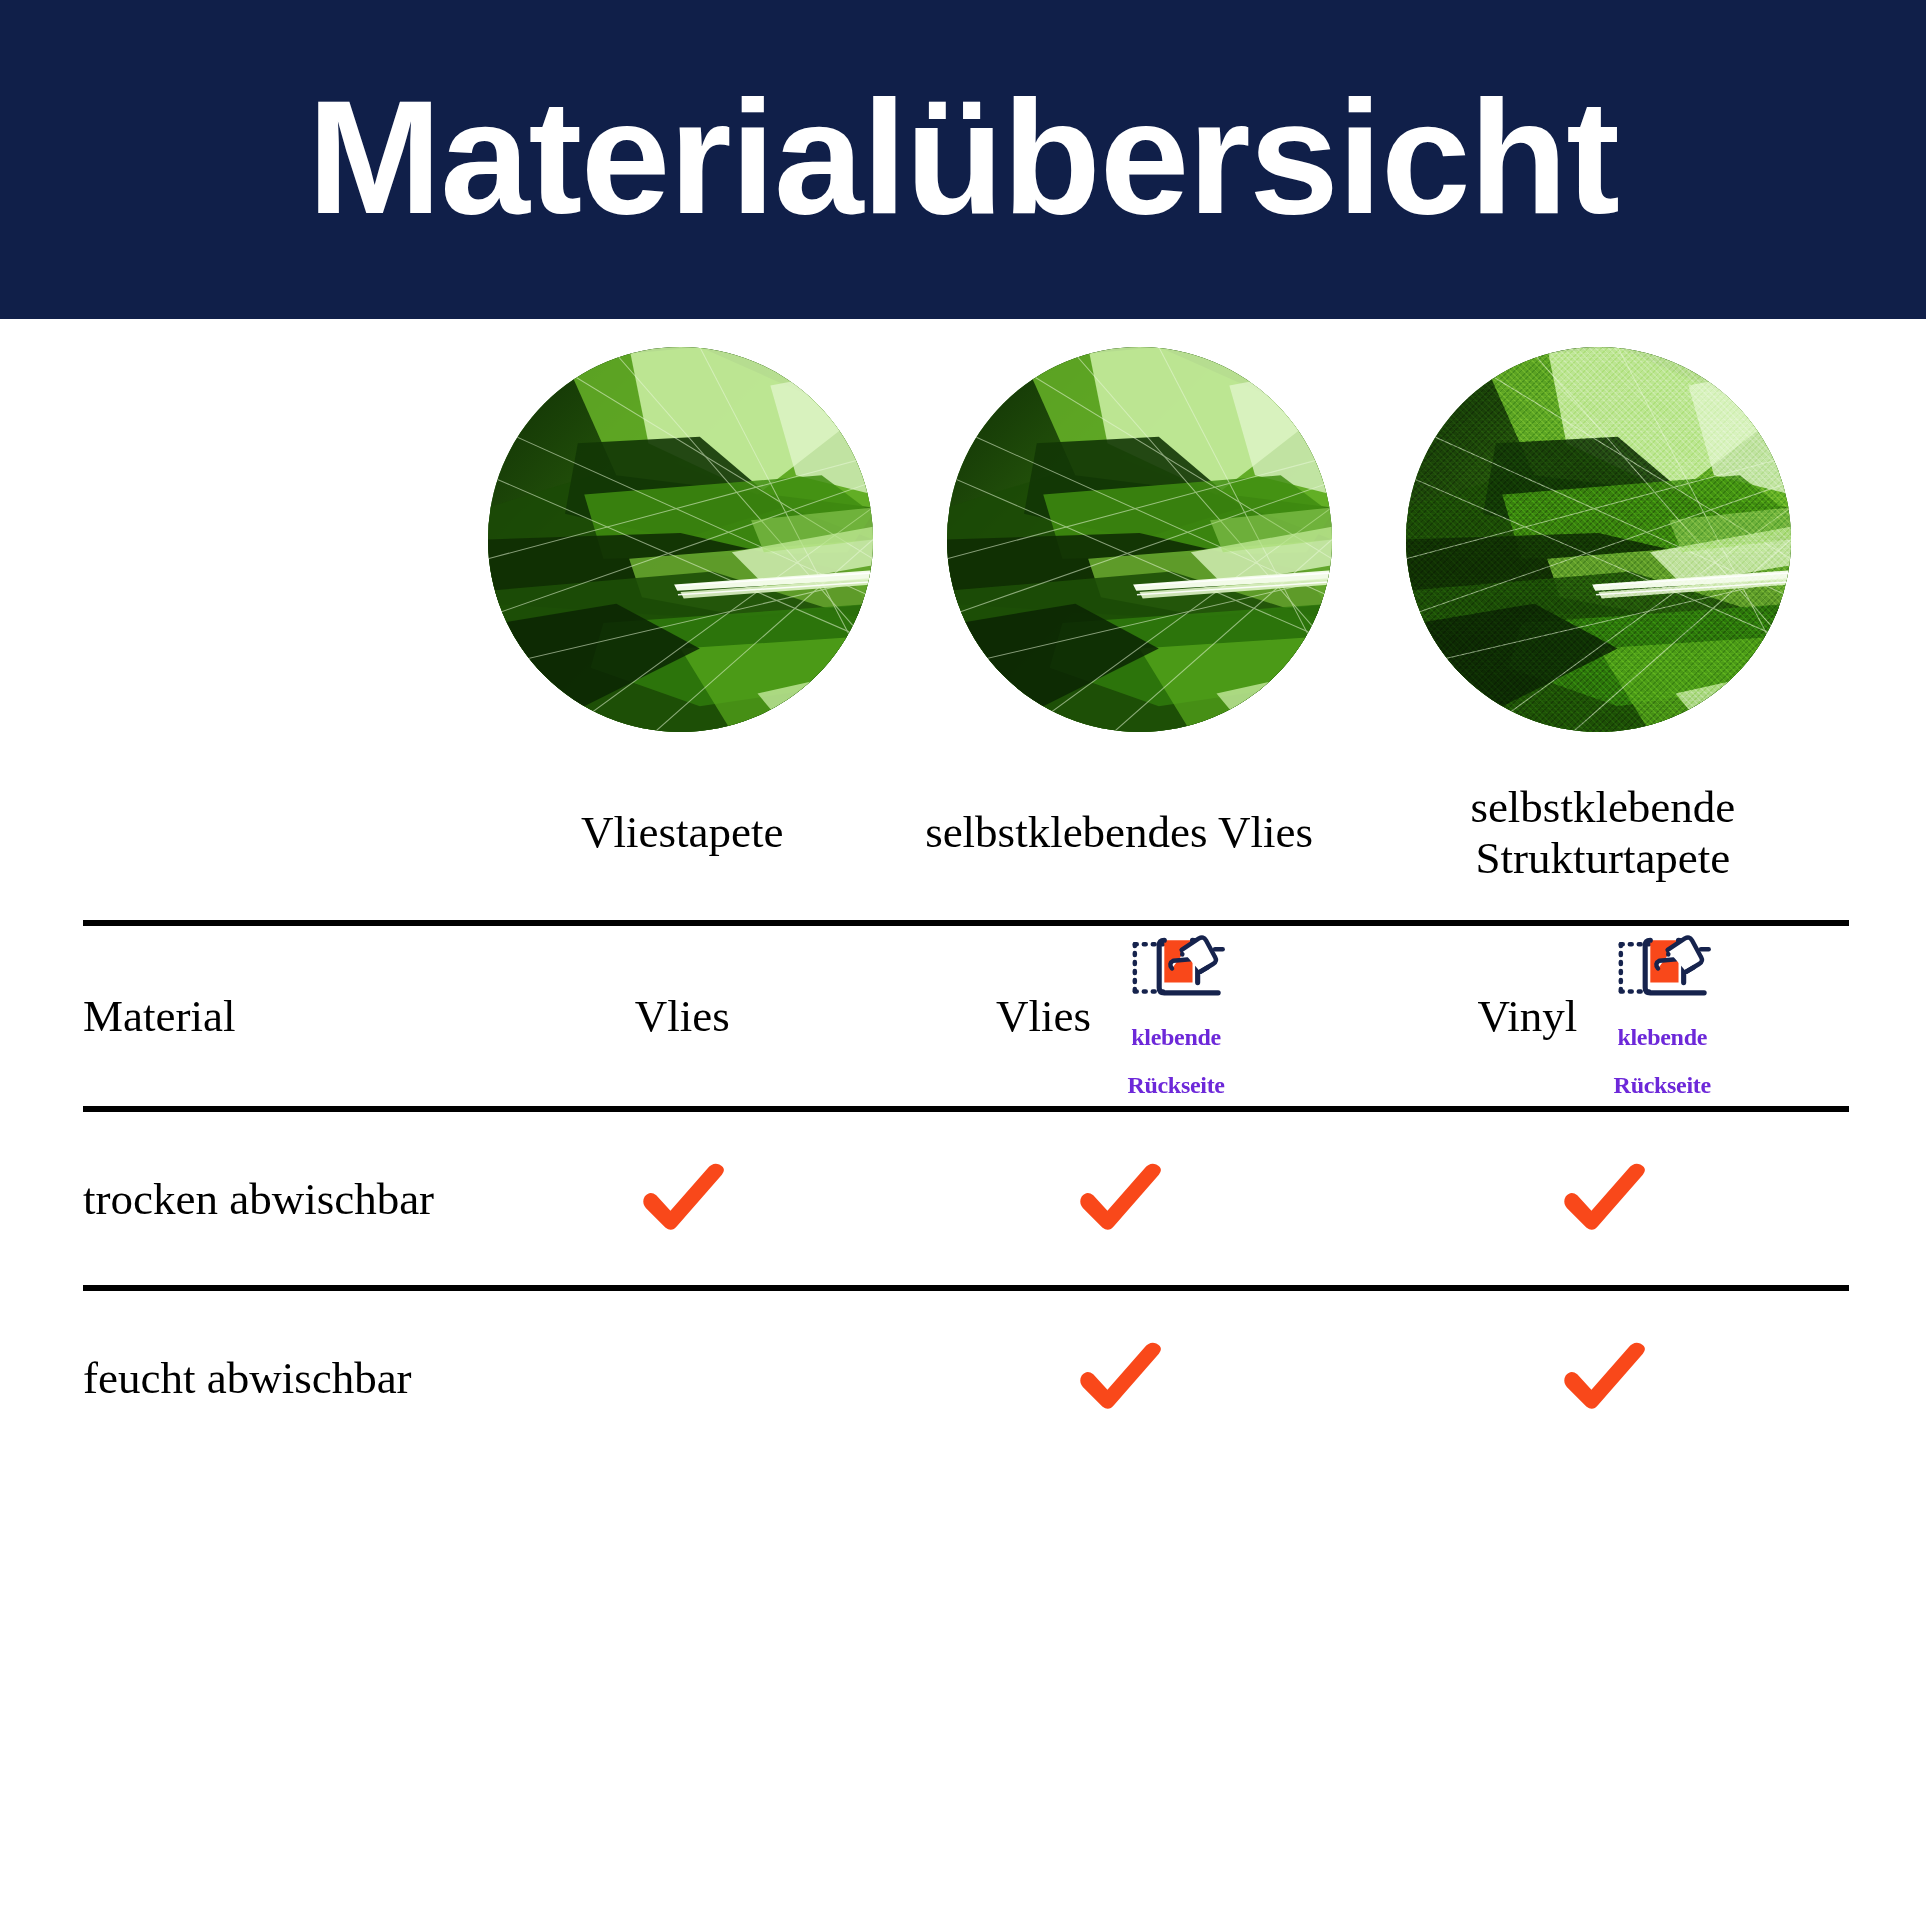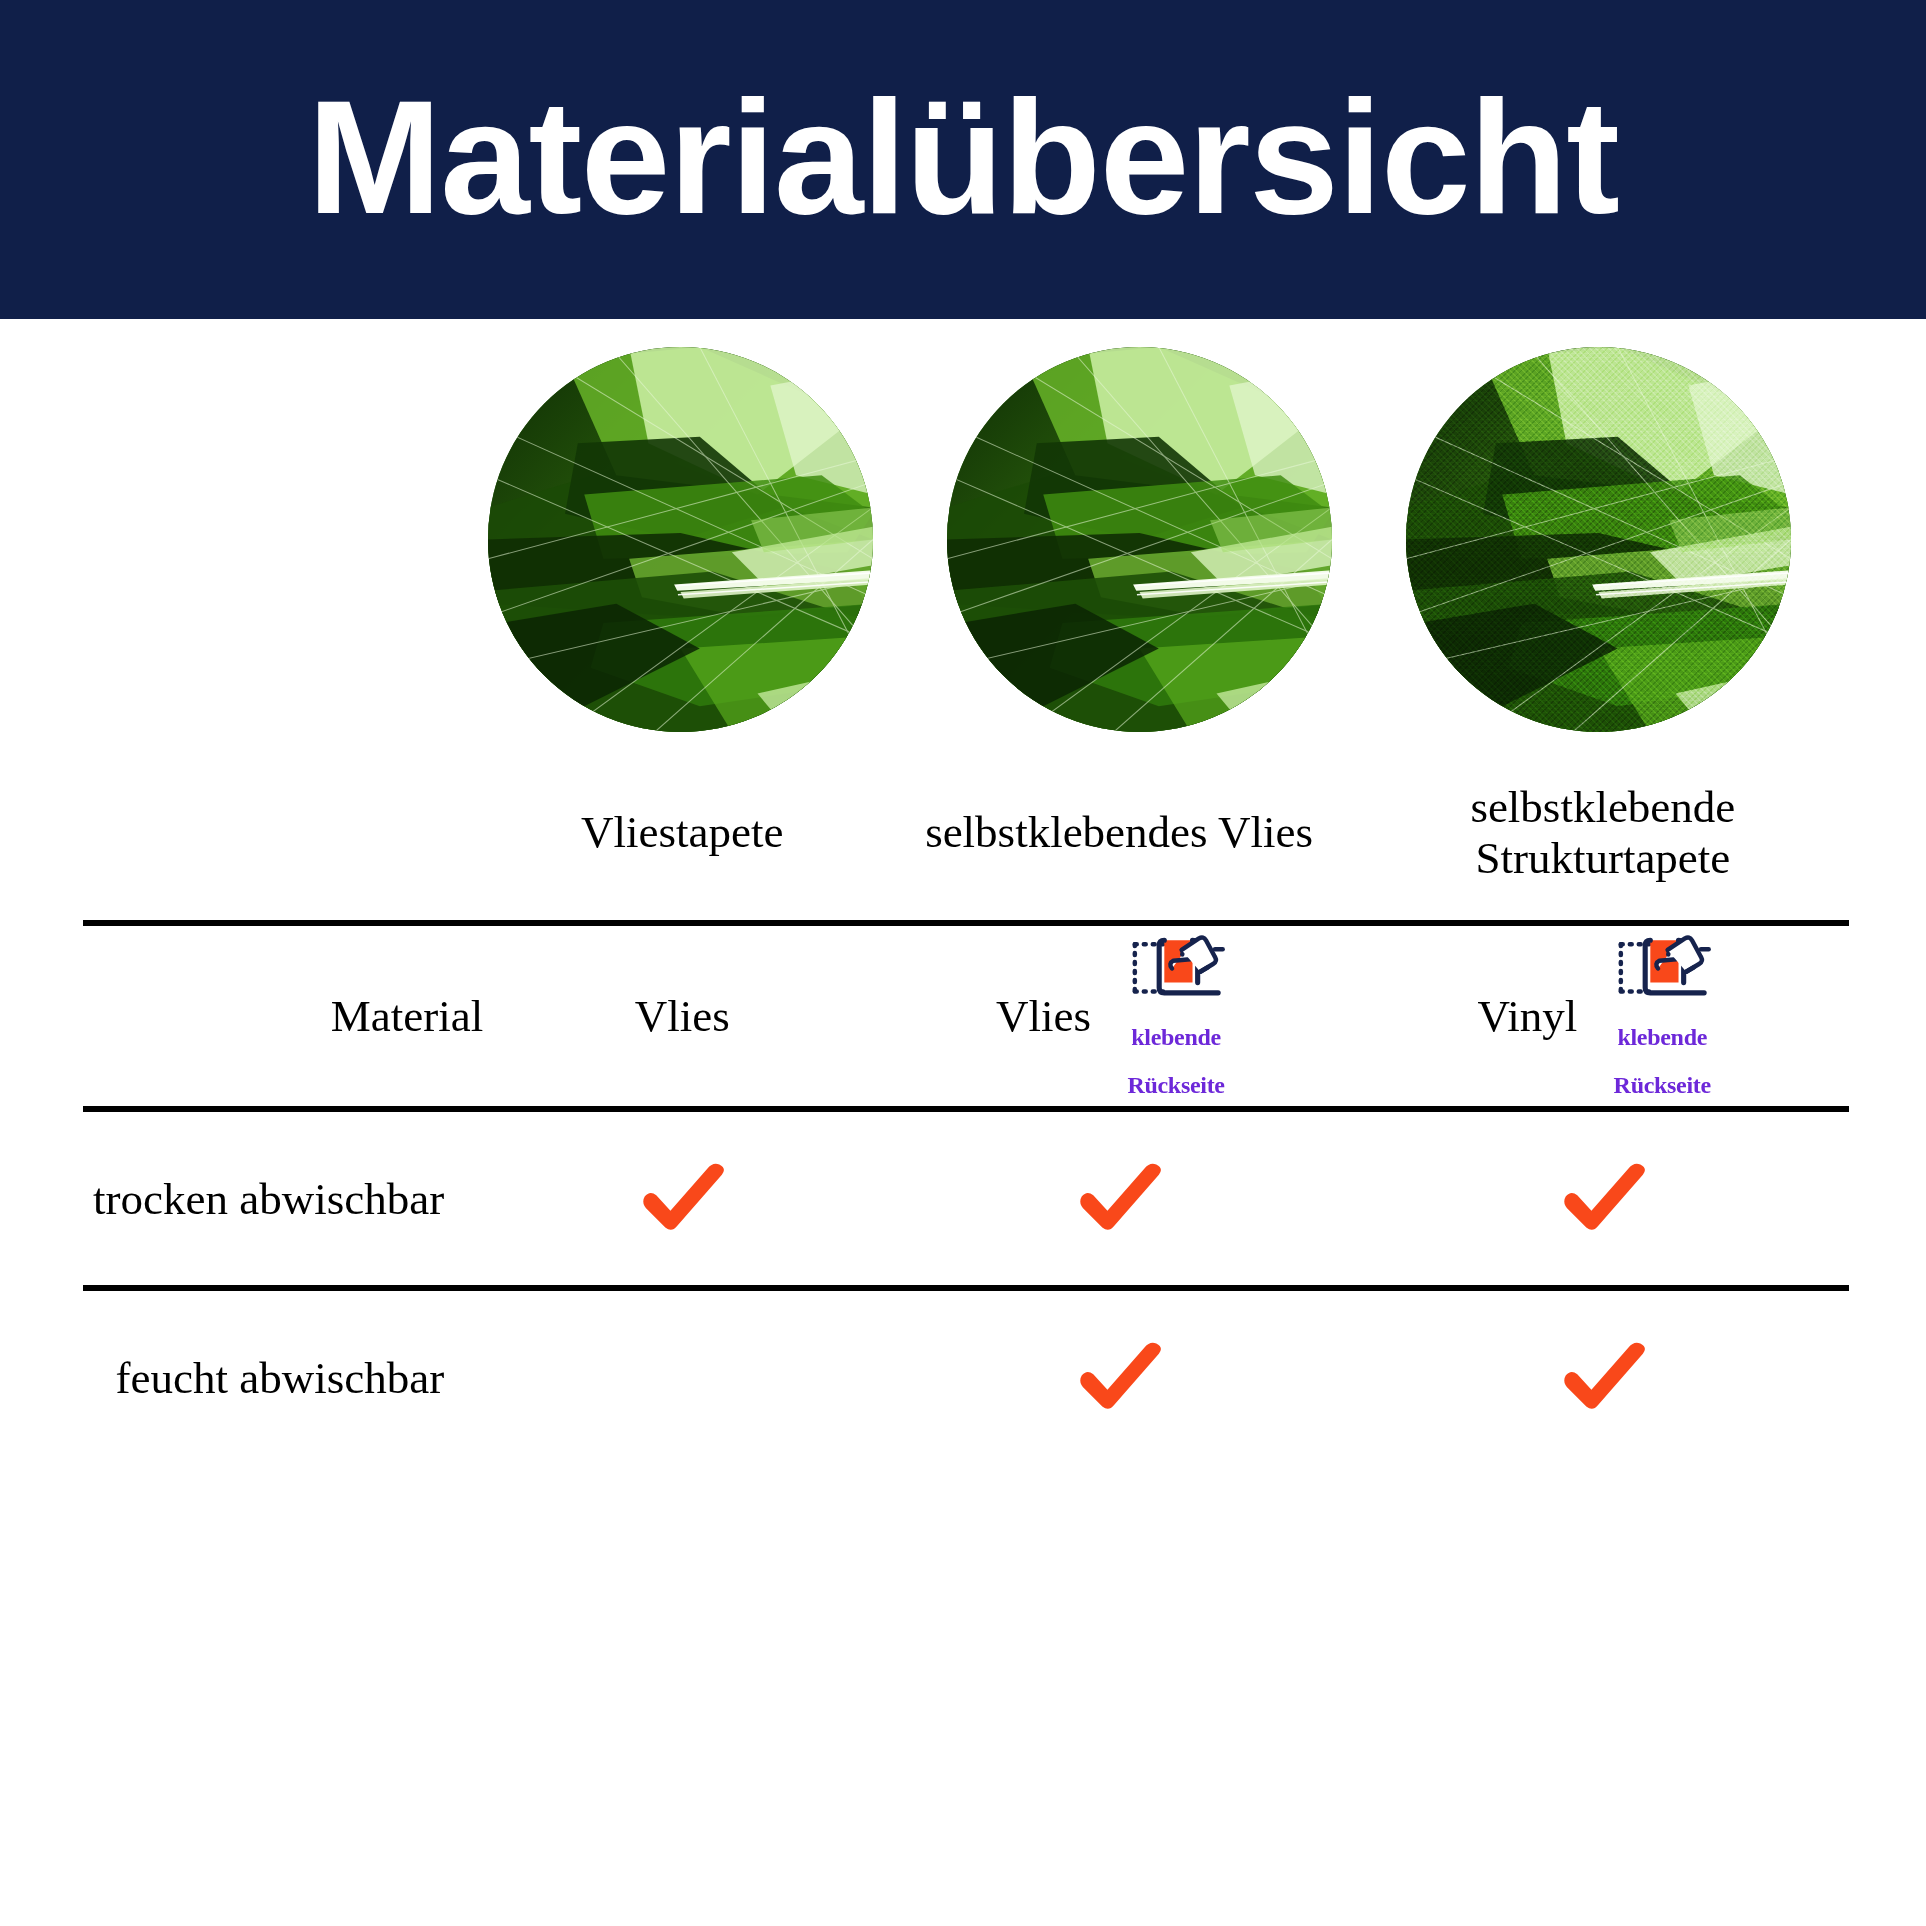--- a/index.html
+++ b/index.html
@@ -86,21 +86,21 @@
     line-height:1.12;
     padding-left:29.5px;padding-right:13px;
     text-align:center;
   }
   .hdr-cell.center{text-align:center;padding-left:0;padding-right:0;}
 
   .row-label{
     font-size:45px;color:#000;
     padding-left:23px;
     line-height:1.2;
-    text-align:right;
+    text-align:left;
   }
   .cell{
     font-size:45px;color:#000;
     text-align:center;
     line-height:1.2;
     position:relative;
   }
 
   .r-material td{height:180px;}
   .r-gram td{height:177px;}

